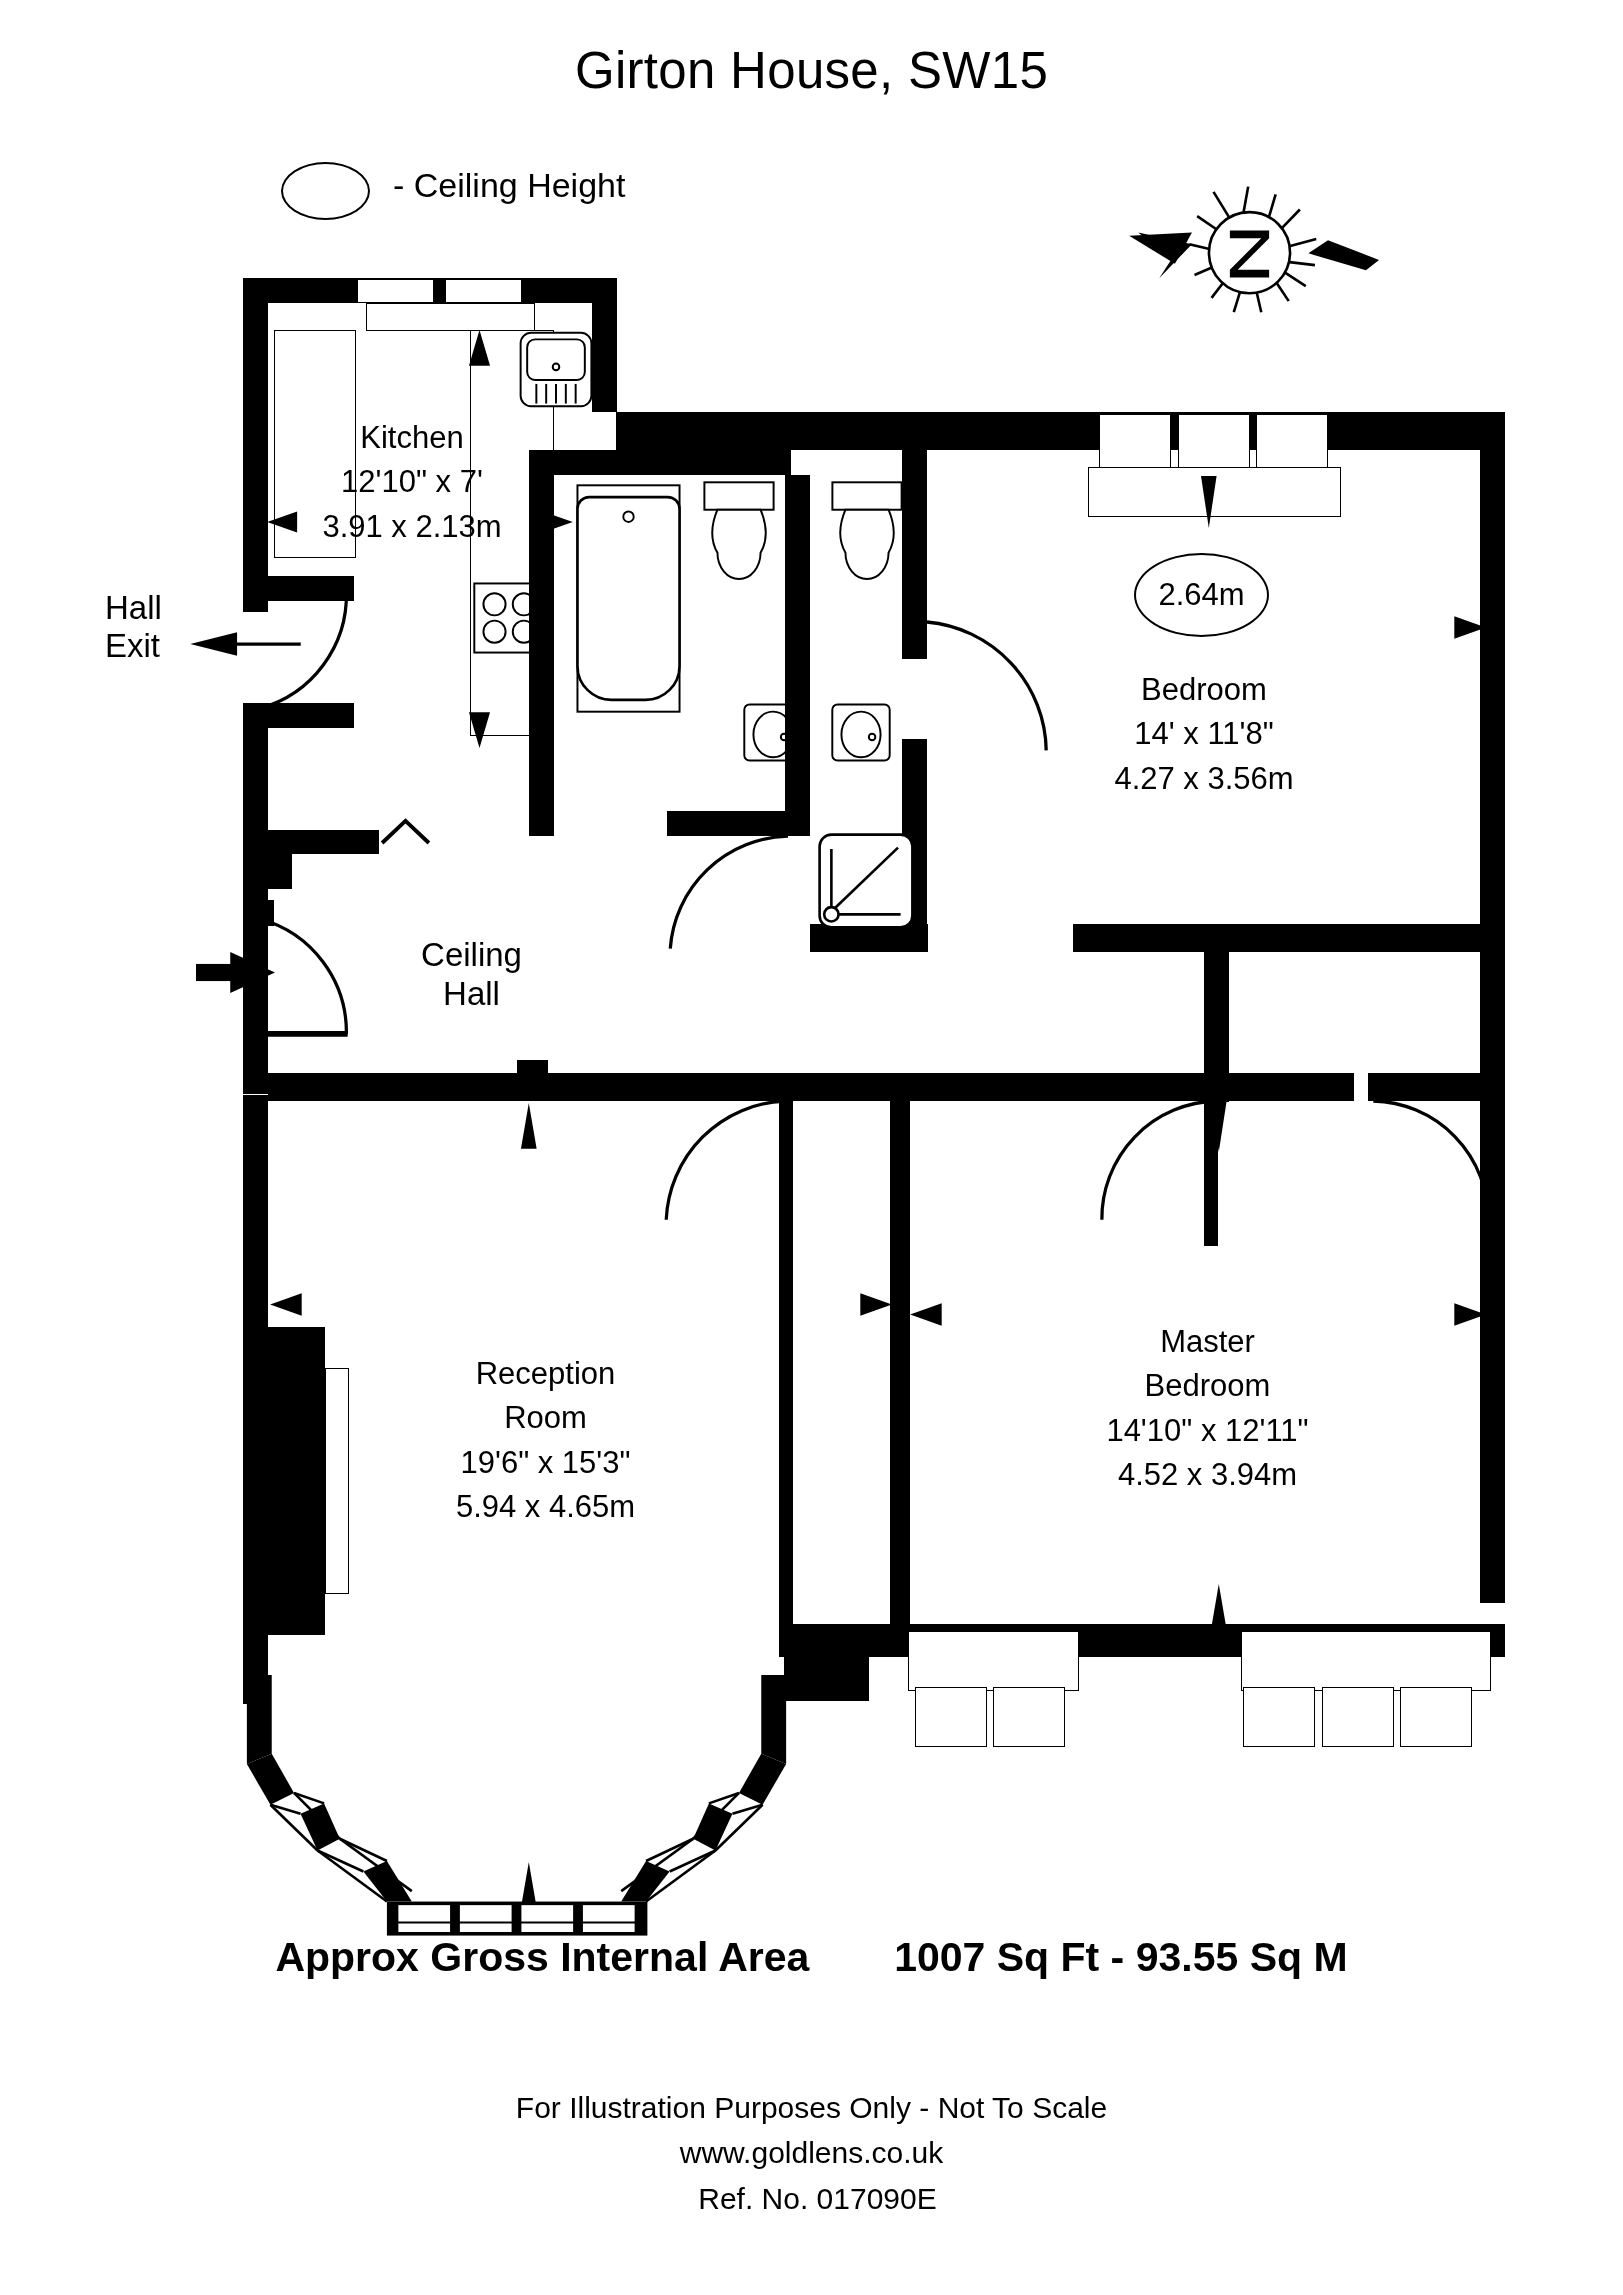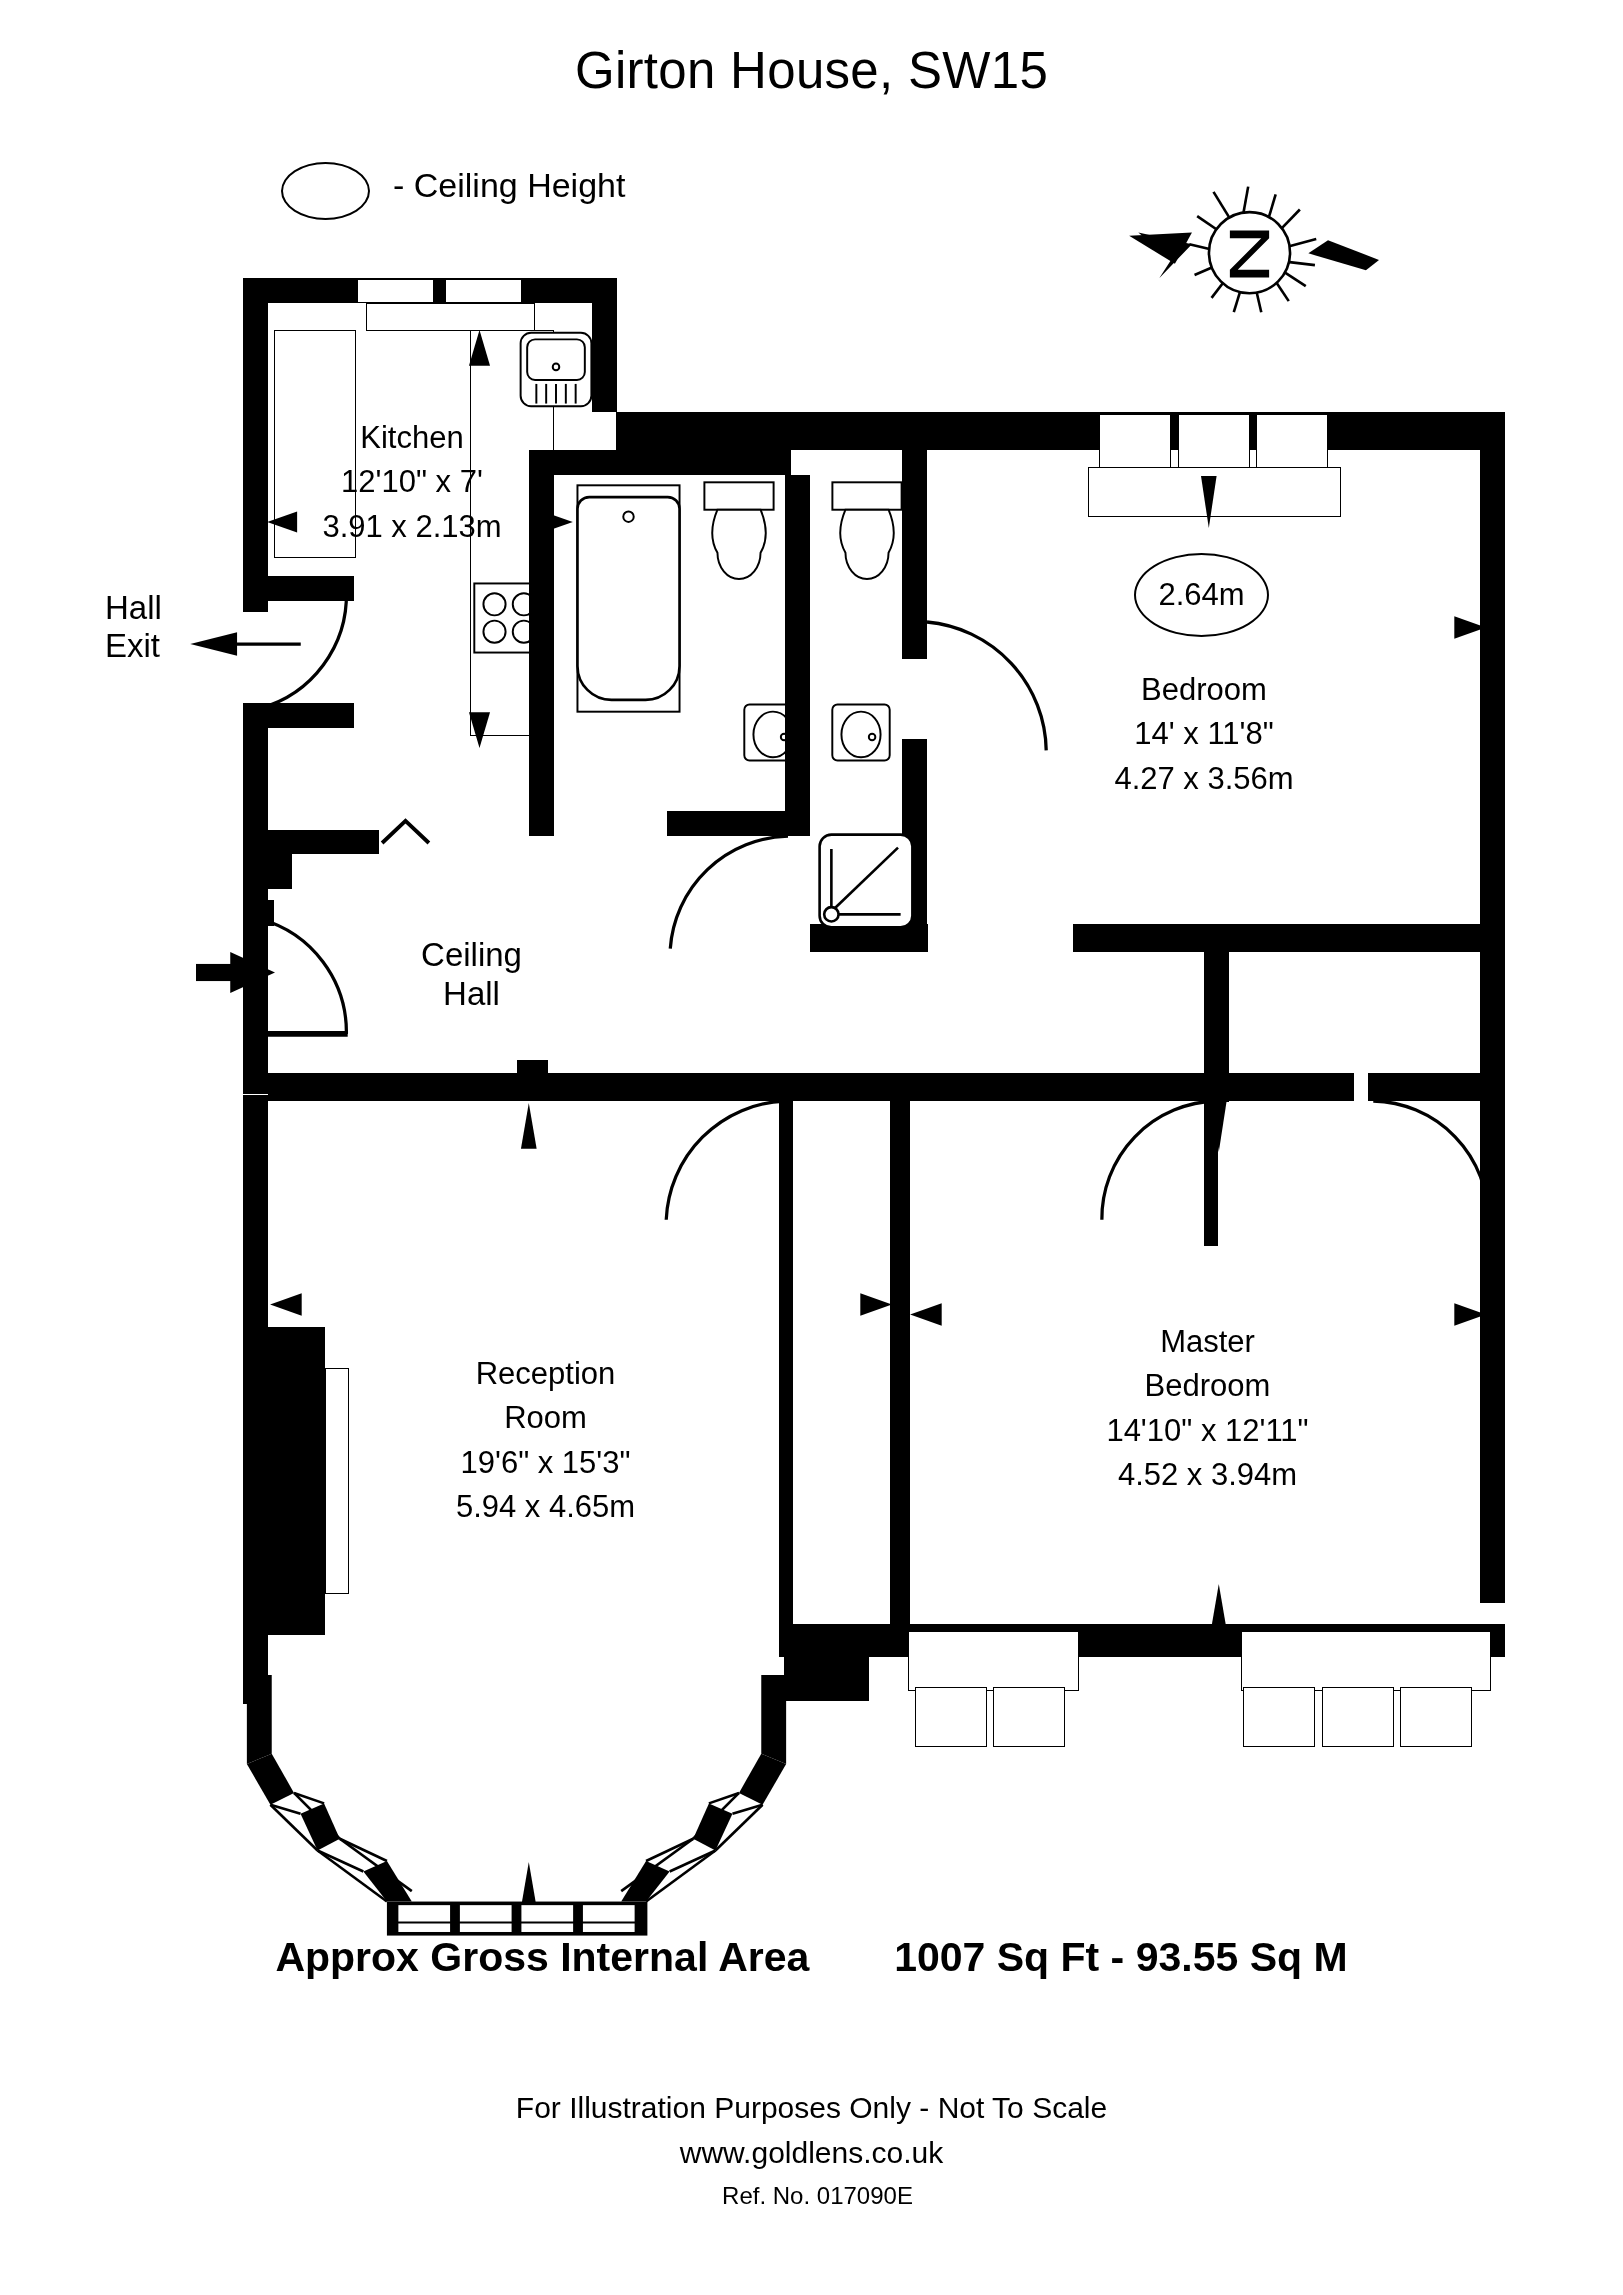--- a/index.html
+++ b/index.html
@@ -16,21 +16,21 @@
   .roomlabel .nm{display:block;margin-top:8px;}
   .fire{position:absolute;left:105px;top:589px;font-size:33px;line-height:1.14;text-align:left;}
   .hall{position:absolute;left:393px;top:936px;font-size:33px;line-height:1.17;text-align:center;width:157px;}
   .ceil{position:absolute;font-size:31px;}
   .foot{position:absolute;left:0;right:0;text-align:center;}
   .gf{top:1947px;font-size:35px;}
   .area-row{top:1934px;font-size:41px;font-weight:bold;}
   .area-row span.gap{display:inline-block;width:62px;}
   .illus{top:2091px;font-size:30px;}
   .web{top:2136px;font-size:30px;}
-  .ref{top:2182px;font-size:24px;padding-left:12px;}
+  .ref{top:2182px;font-size:30px;padding-left:12px;}
 
   
   .w{position:absolute;background:#000;}      
   .thin{position:absolute;border:1.3px solid #000;box-sizing:border-box;background:#fff;}
   .ell{position:absolute;border:2px solid #000;border-radius:50%;background:#fff;
        display:flex;align-items:center;justify-content:center;}
   svg{position:absolute;overflow:visible;}
 </style>
 </head>
 <body>

